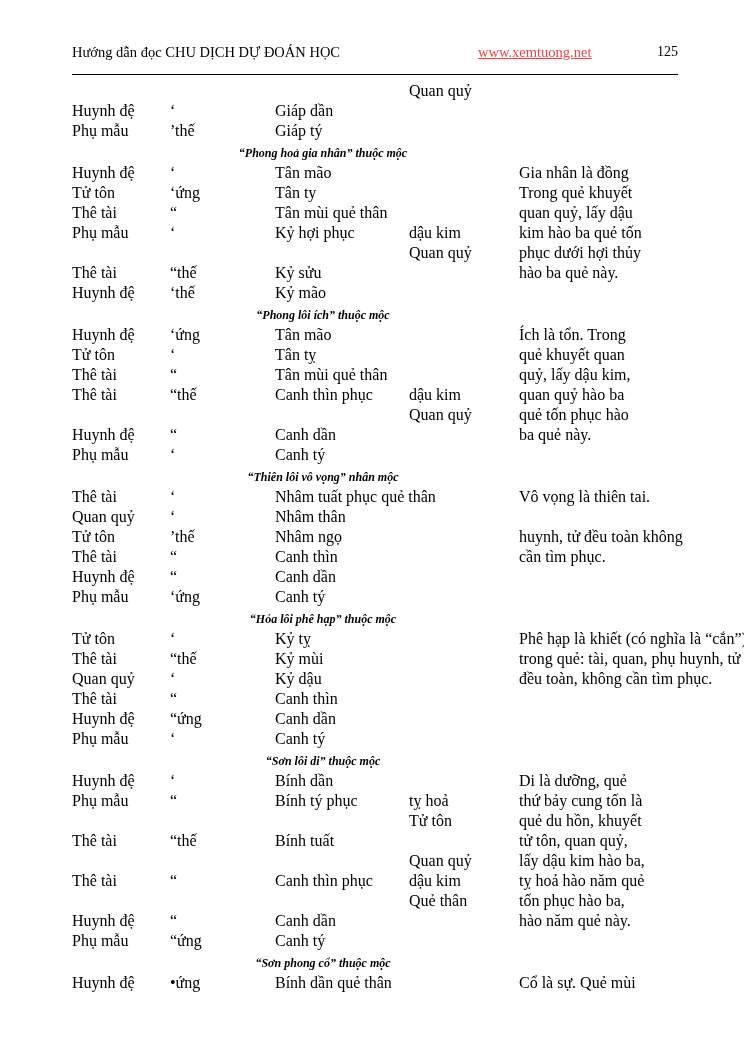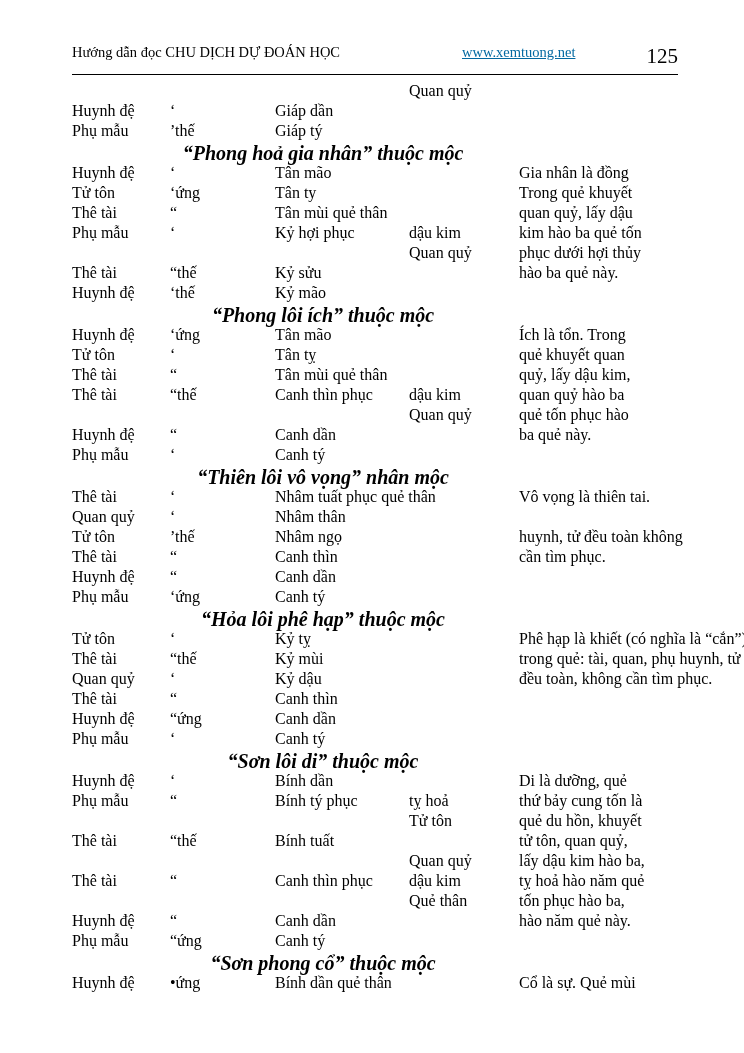--- a/index.html
+++ b/index.html
@@ -31,32 +31,32 @@
     height: 26px;
     display: flex;
     align-items: baseline;
     font-size: 14.5px;
   }
   .header-title {
     white-space: nowrap;
   }
   .header-url {
     position: absolute;
-    left: 390px;
+    left: 406px;
     top: 0;
-    color: #0369a1;
+    color: #ef4444;
     text-decoration: underline;
     font-size: 14.5px;
     white-space: nowrap;
   }
   .header-page {
     position: absolute;
     right: 0;
     top: 0;
-    font-size: 21px;
+    font-size: 14px;
   }
   .header-rule {
     position: absolute;
     left: 72px;
     right: 66px;
     top: 74px;
     border-top: 1.2px solid #000;
   }
 
   
@@ -75,21 +75,22 @@
   }
   .c1 { width: 98px; flex: 0 0 98px; }
   .c2 { width: 62px; flex: 0 0 62px; }
   .c3 { width: 134px; flex: 0 0 134px; margin-left: 43px; }
   .c4 { width: 110px; flex: 0 0 110px; }
   .c5 { flex: 1 1 auto; }
 
   .heading-row {
     height: 22px;
     display: flex;
-    font-size: 20px;
+    font-size: 12px;
+    align-items: center;
   }
   .heading {
     width: 100%;
     text-align: center;
     font-style: italic;
     font-weight: bold;
     padding-right: 110px;
     box-sizing: border-box;
     white-space: nowrap;
   }

